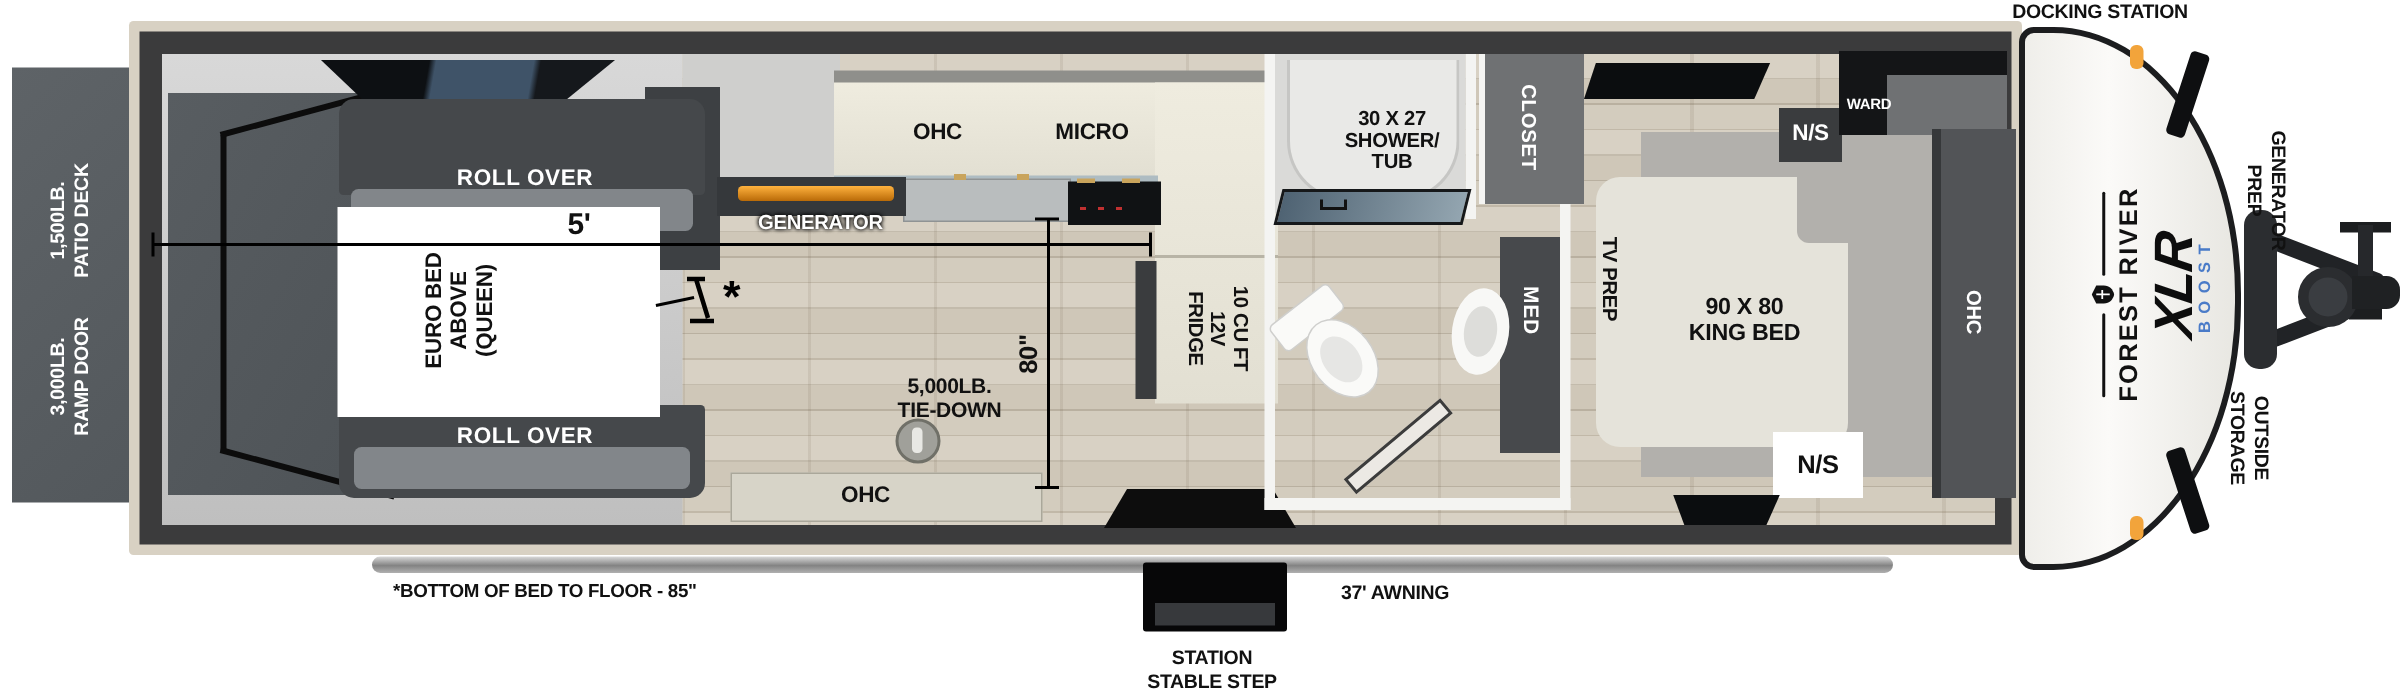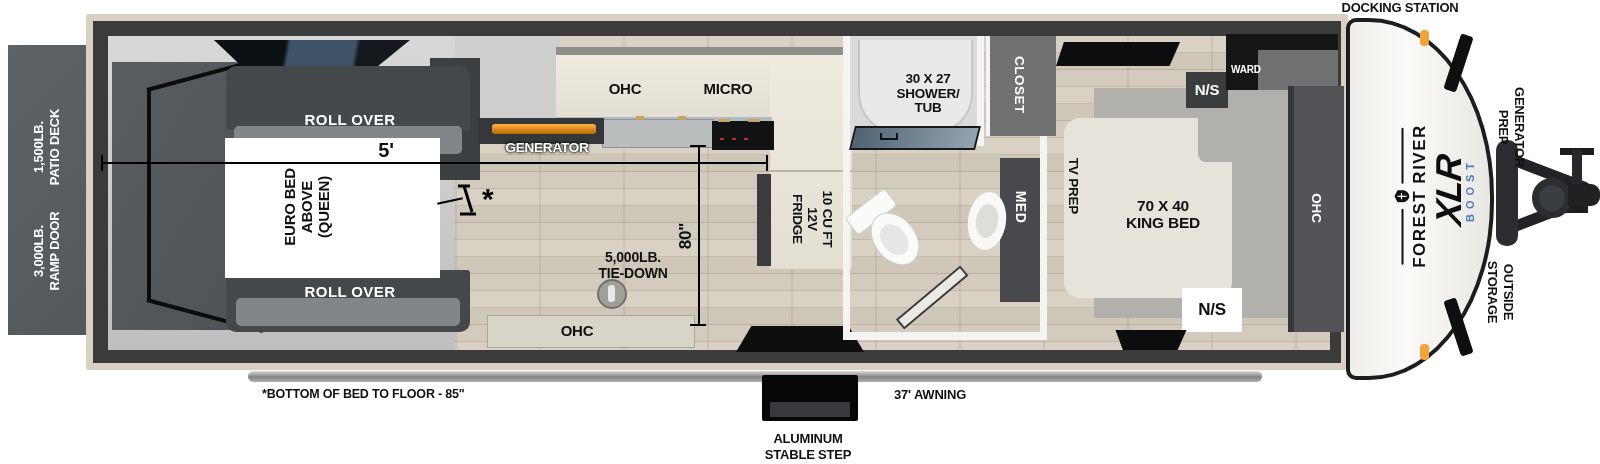--- a/index.html
+++ b/index.html
@@ -122,21 +122,21 @@
   <div class="abs" style="left:976px;top:204px;width:22px;height:34px;background:#ddddda;border-radius:50%;transform:rotate(8deg);"></div>
   <div class="abs" style="left:900px;top:318px;width:80px;height:9px;background:#ece9e4;border:2px solid #3c3c3c;transform:rotate(-40deg);transform-origin:left center;"></div>
 
   <div class="abs" style="left:986px;top:36px;width:66px;height:100px;background:#6f7173;border-left:4px solid #f4f4f2;"></div>
   <div class="lbl white rot-cw" style="left:1019px;top:85px;font-size:13.5px;letter-spacing:0.5px;">CLOSET</div>
 
   <div class="abs" style="left:1056px;top:42px;width:132px;height:24px;background:#0b0d0f;clip-path:polygon(6% 0,94% 0,86% 100%,0 100%);"></div>
   <div class="abs" style="left:1094px;top:88px;width:212px;height:230px;background:#b2b0ac;"></div>
   <div class="abs" style="left:1064px;top:118px;width:168px;height:180px;background:#e5e3da;border-radius:16px;"></div>
   <div class="abs" style="left:1198px;top:118px;width:36px;height:44px;background:#b2b0ac;border-radius:0 0 0 8px;"></div>
-  <div class="lbl" style="left:1163px;top:214px;font-size:15.5px;">70 X 40
+  <div class="lbl" style="left:1163px;top:214px;font-size:15.5px;">90 X 80
 KING BED</div>
   <div class="lbl rot-cw" style="left:1073px;top:186px;font-size:13.5px;">TV PREP</div>
 
   <div class="abs" style="left:1186px;top:72px;width:42px;height:36px;background:#3a3c3e;"></div>
   <div class="lbl white" style="left:1207px;top:90px;font-size:15px;">N/S</div>
   <div class="abs" style="left:1182px;top:288px;width:60px;height:44px;background:#ffffff;"></div>
   <div class="lbl" style="left:1212px;top:310px;font-size:17px;">N/S</div>
 
   <div class="abs" style="left:1226px;top:34px;width:112px;height:56px;background:#141517;"></div>
   <div class="abs" style="left:1258px;top:50px;width:80px;height:40px;background:#6f7173;"></div>
@@ -193,21 +193,21 @@
   <div class="abs" style="left:1566px;top:206px;width:22px;height:7px;background:#1c1e20;"></div>
   <div class="abs" style="left:1532px;top:178px;width:40px;height:40px;background:#3a3d41;border:7px solid #2b2d30;border-radius:50%;box-sizing:border-box;"></div>
   <div class="abs" style="left:1568px;top:184px;width:32px;height:22px;background:#1f2123;border-radius:0 9px 9px 0;"></div>
 
   <div class="abs" style="left:248px;top:371px;width:1014px;height:11px;border-radius:6px;background:linear-gradient(180deg,#d9d9d9,#838383 55%,#b0b0b0);"></div>
   <div class="abs" style="left:762px;top:375px;width:96px;height:46px;background:#070708;border-radius:2px;"></div>
   <div class="abs" style="left:770px;top:402px;width:80px;height:15px;background:#37393c;"></div>
 
   <div class="lbl leftalign" style="left:262px;top:387px;font-size:12.5px;">*BOTTOM OF BED TO FLOOR - 85"</div>
   <div class="lbl leftalign" style="left:894px;top:388px;font-size:13px;">37' AWNING</div>
-  <div class="lbl" style="left:808px;top:447px;font-size:13px;line-height:1.25;">ALUMINUM
+  <div class="lbl" style="left:808px;top:447px;font-size:13px;line-height:1.25;">STATION
 STABLE STEP</div>
   <div class="lbl" style="left:1400px;top:8px;font-size:13px;white-space:nowrap;">DOCKING STATION</div>
   <div class="lbl rot-cw" style="left:1511px;top:127px;font-size:13px;line-height:1.2;">GENERATOR
 PREP</div>
   <div class="lbl rot-cw" style="left:1500px;top:292px;font-size:13px;line-height:1.2;">OUTSIDE
 STORAGE</div>
 
 </div>
 
 </body></html>

